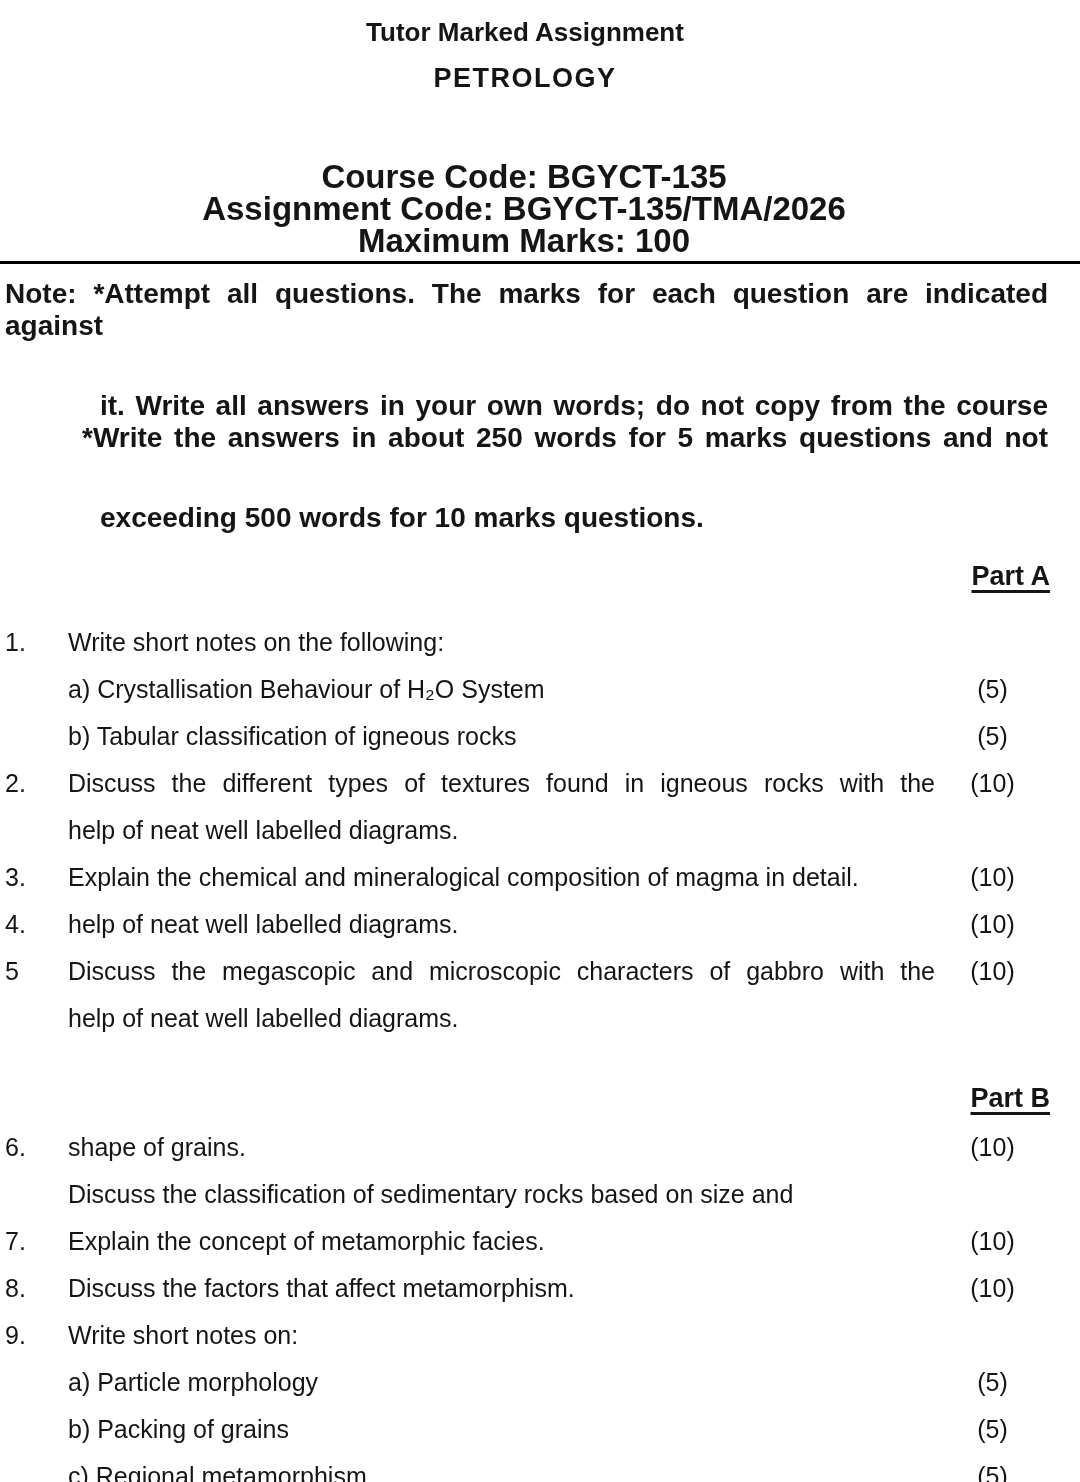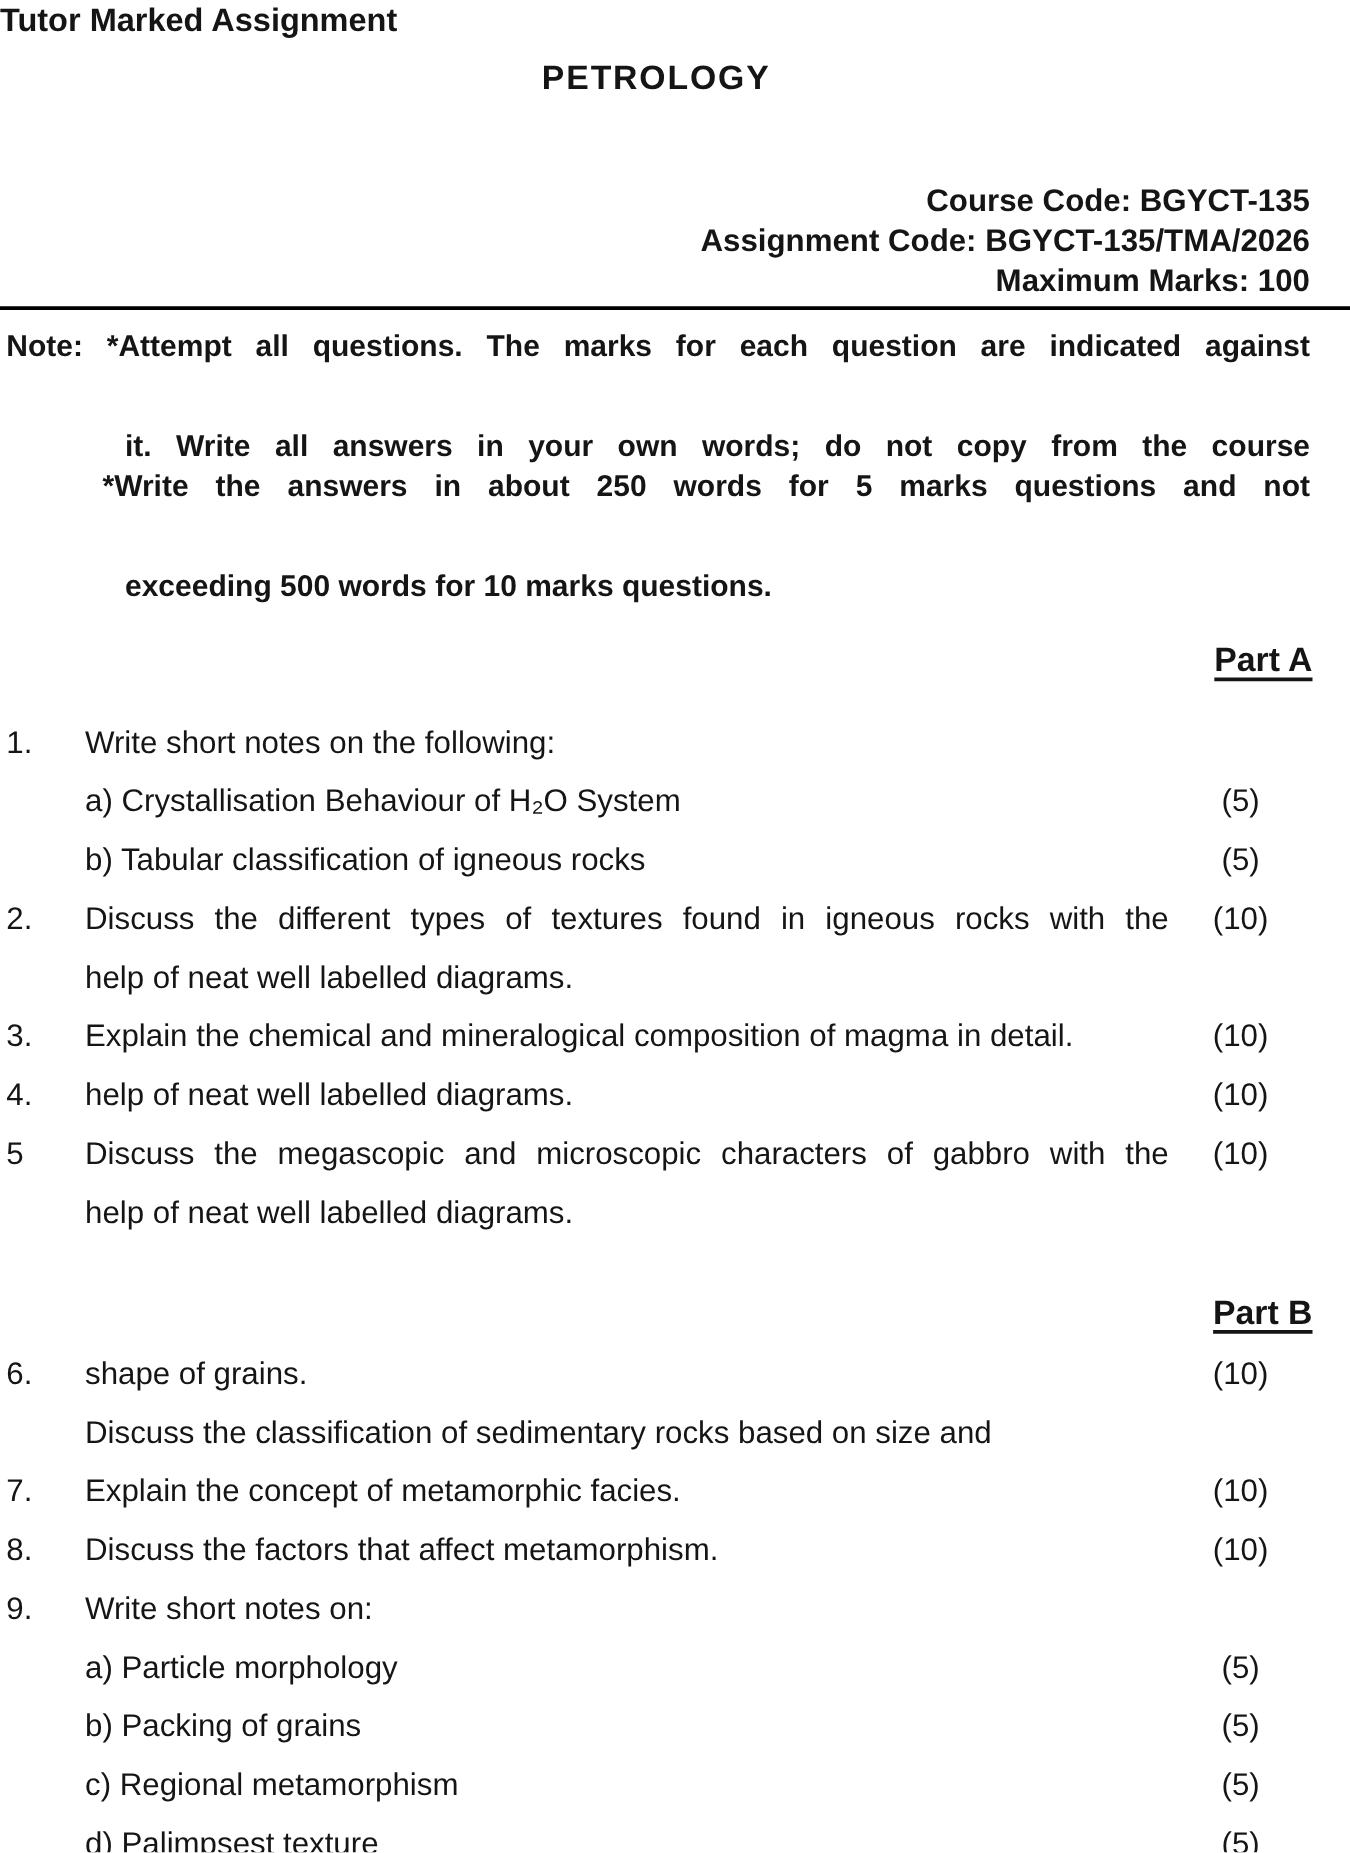--- a/index.html
+++ b/index.html
@@ -10,54 +10,56 @@
     position: relative;
     width: 1080px;
     height: 1482px;
     margin: 0 auto;
     background: #ffffff;
     overflow: hidden;
   }
 
   
   .doc-title {
+    text-align: center;
     font-weight: bold;
     font-size: 26px;
     line-height: 32px;
+    padding-top: 16px;
     margin-right: 30px;
   }
   .doc-subtitle {
     text-align: center;
     font-weight: bold;
     font-size: 27px;
     line-height: 33px;
     letter-spacing: 1.5px;
     margin-top: 14px;
     margin-right: 30px;
   }
   .codes {
     margin-top: 66px;
     margin-right: 32px;
-    text-align: right;
-    font-weight: bold;
-    font-size: 25px;
+    text-align: center;
+    font-weight: bold;
+    font-size: 33px;
     line-height: 32px;
   }
   .divider {
     border: none;
     border-top: 3px solid #000;
     margin-top: 4px;
     width: 100%;
   }
 
   
   .note {
     margin: 14px 32px 0 5px;
     font-weight: bold;
-    font-size: 24px;
+    font-size: 28px;
   }
   .note-line { line-height: 32px; }
   .note-line.stretch { text-align: justify; text-align-last: justify; }
   .nl-cont { padding-left: 95px; margin-top: 48px; }
   .nl-star { padding-left: 77px; }
 
   
   .parts { margin-left: 5px; margin-right: 30px; }
   .part-heading {
     text-align: right;

